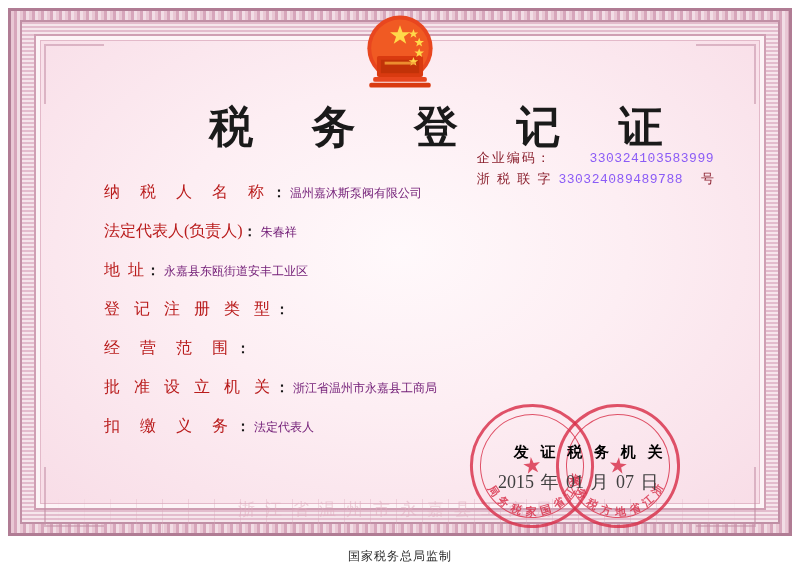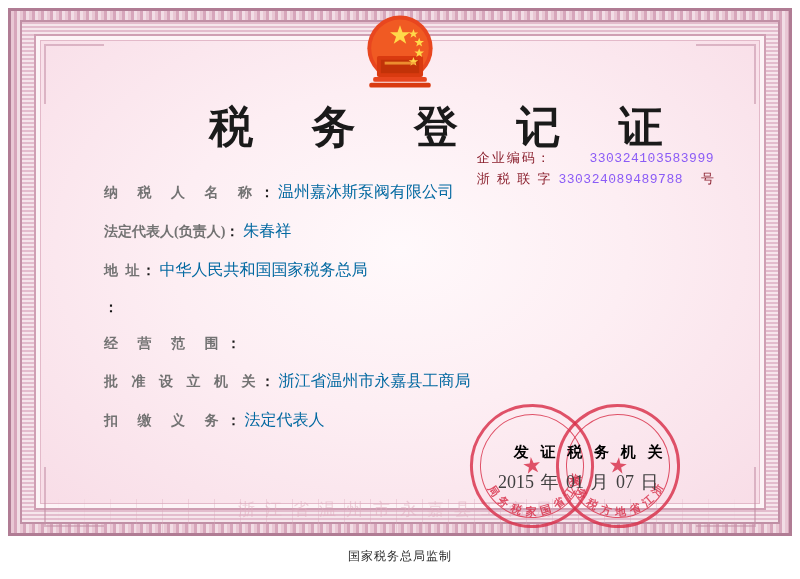--- a/index.html
+++ b/index.html
@@ -162,38 +162,38 @@
   }
   .field-row {
     display: flex;
     align-items: baseline;
     margin-bottom: 18px;
     font-size: 14px;
     color: #161616;
   }
   .field-label {
     flex: 0 0 auto;
-    font-size: 14px;
-    font-weight: bold;
-    color: #737373;
+    font-size: 16px;
+    font-weight: normal;
+    color: #b91c1c;
     white-space: nowrap;
   }
   .field-label.sp5 { letter-spacing: 8px; }
   .field-label.sp4 { letter-spacing: 5px; }
   .field-label.sp2 { letter-spacing: 2px; }
   .field-label.sp0 { letter-spacing: 0px; text-align: center; }
   .field-sep {
     flex: 0 0 auto;
     padding: 0 4px 0 0;
     font-weight: bold;
   }
   .field-value {
     flex: 1 1 auto;
-    font-size: 16px;
-    color: #0369a1;
+    font-size: 12px;
+    color: #701a75;
     white-space: nowrap;
   }
 
   
   .seal {
     position: absolute;
     width: 118px;
     height: 118px;
     border-radius: 50%;
     border: 3px solid #d9304a;
@@ -344,24 +344,25 @@
 
     <div class="field-row">
       <span class="field-label sp0">法定代表人(负责人)</span>
       <span class="field-sep">：</span>
       <span class="field-value">朱春祥</span>
     </div>
 
     <div class="field-row">
       <span class="field-label sp2">地            址</span>
       <span class="field-sep">：</span>
-      <span class="field-value">中华人民共和国国家税务总局</span>
-    </div>
-
-    <div class="field-row">
+      <span class="field-value">永嘉县东瓯街道安丰工业区</span>
+    </div>
+
+    <div class="field-row">
+      <span class="field-label sp4">登 记 注 册 类 型</span>
       <span class="field-sep">：</span>
     </div>
 
     <div class="field-row">
       <span class="field-label sp5">经 营 范 围</span>
       <span class="field-sep">：</span>
     </div>
 
     <div class="field-row">
       <span class="field-label sp4">批 准 设 立 机 关</span>

